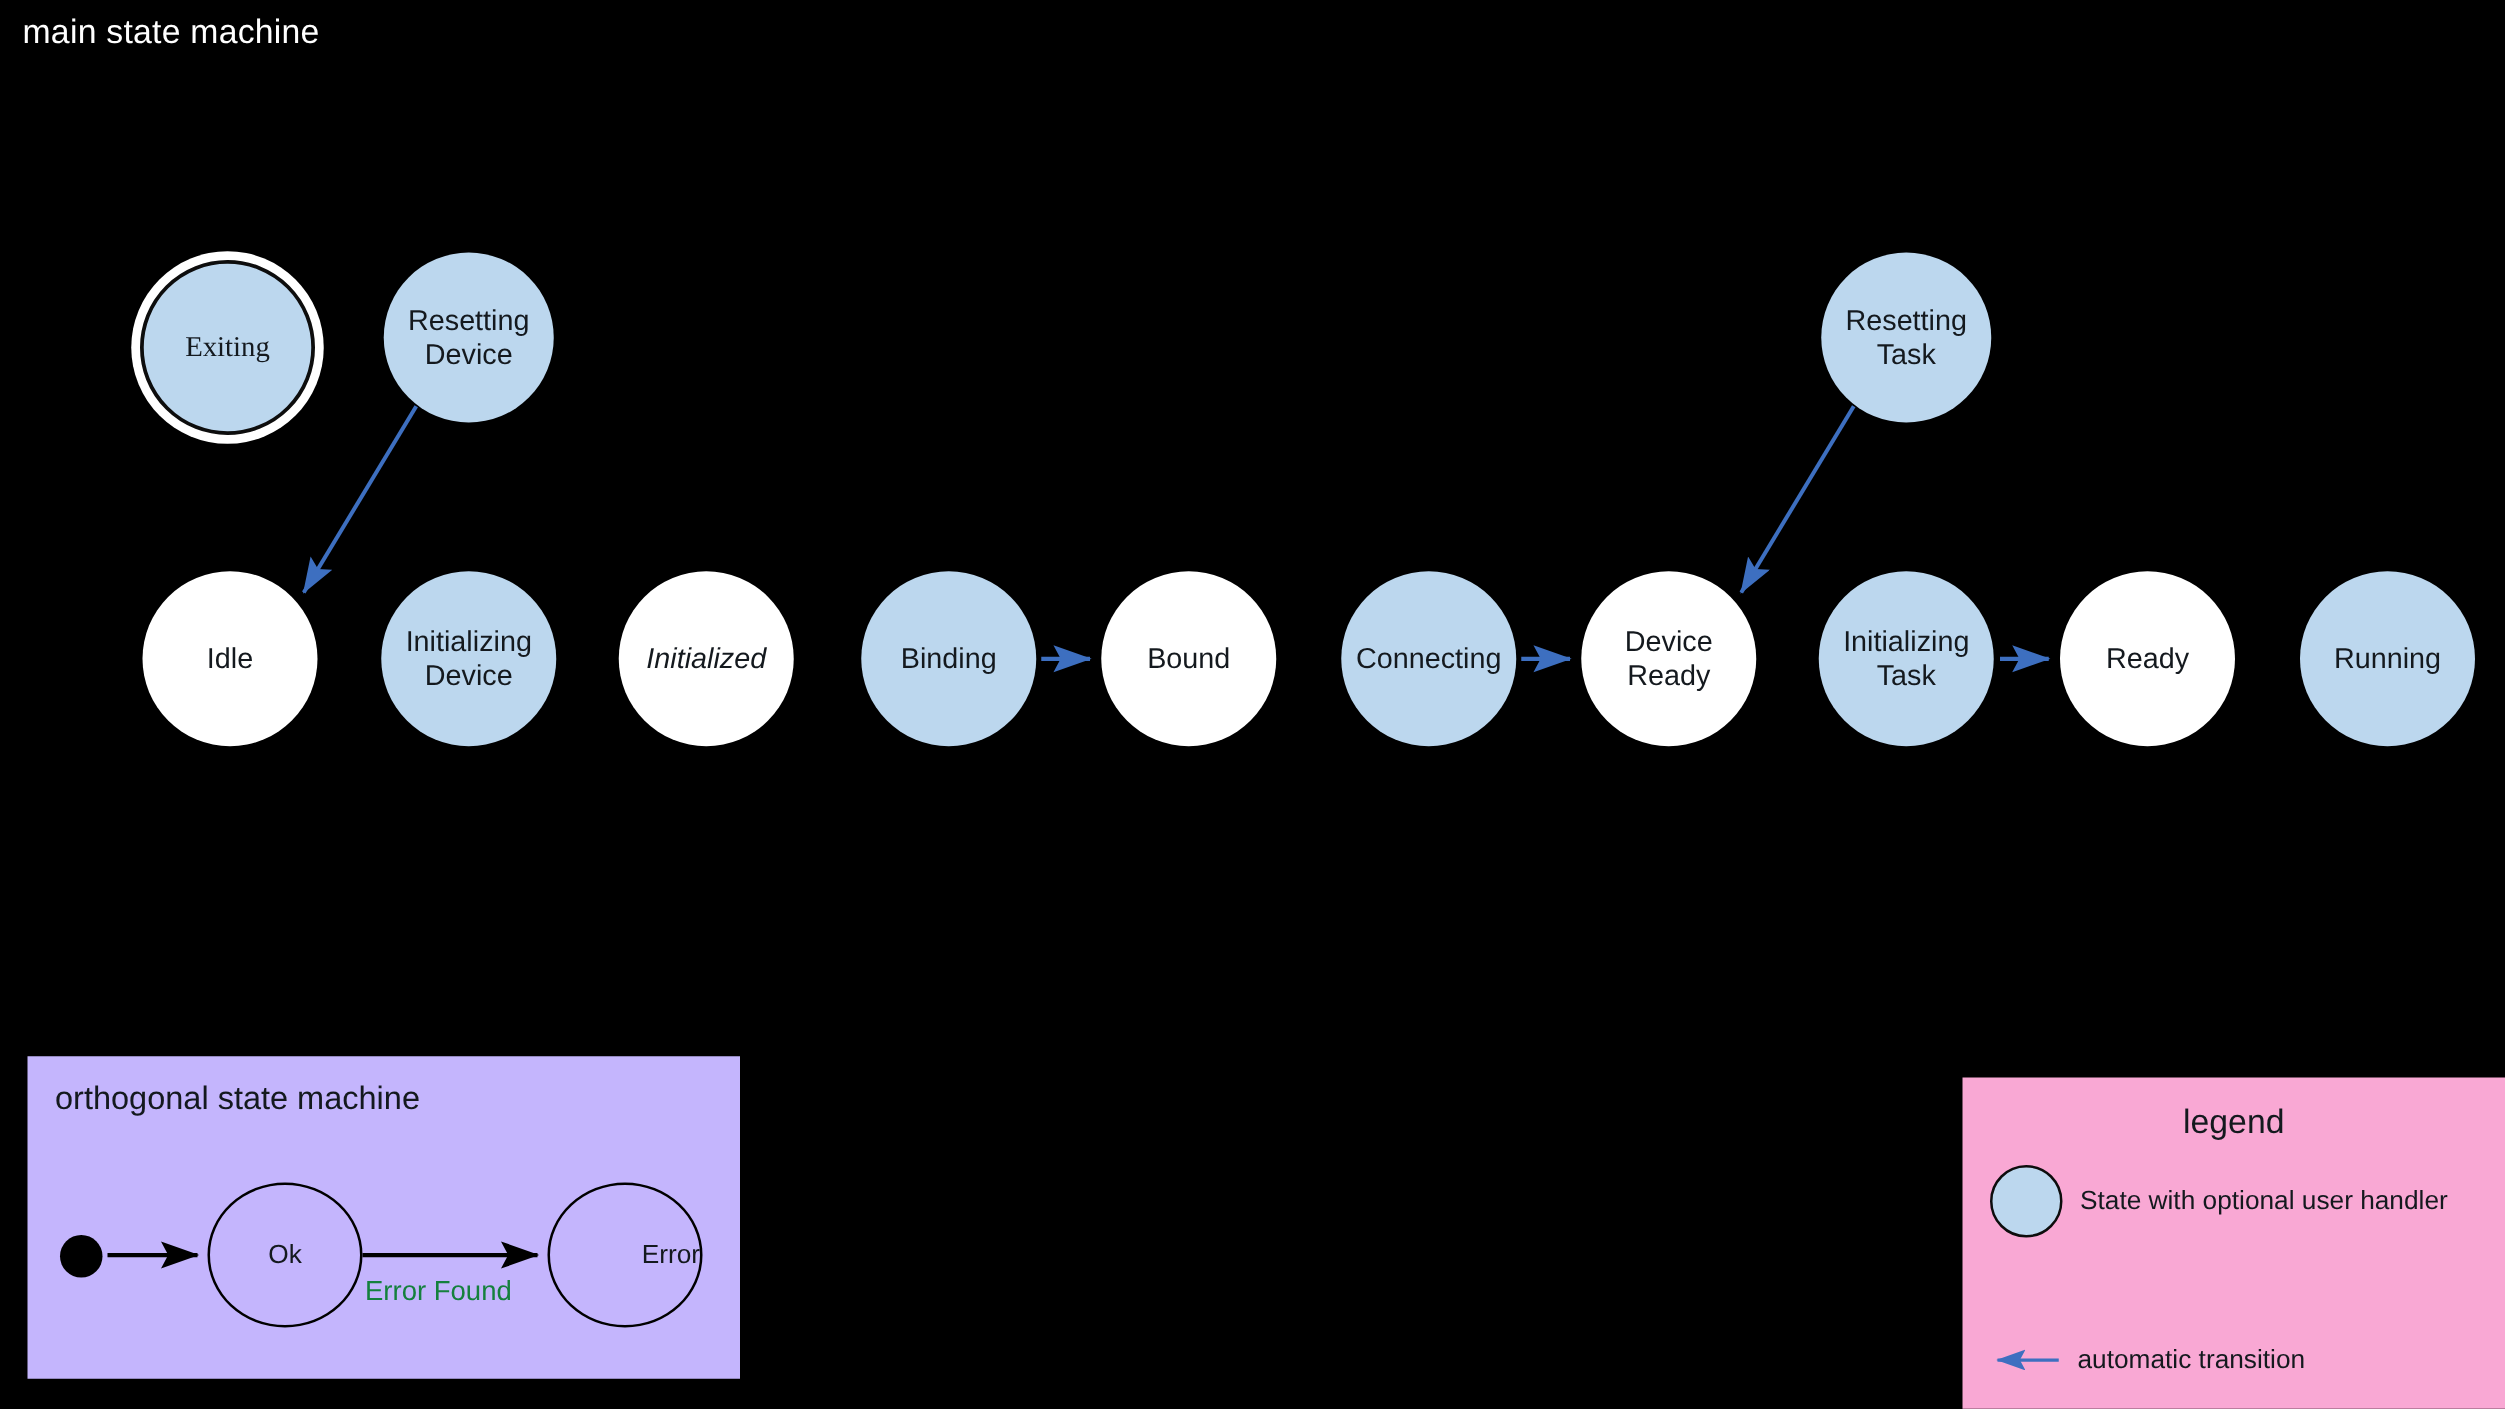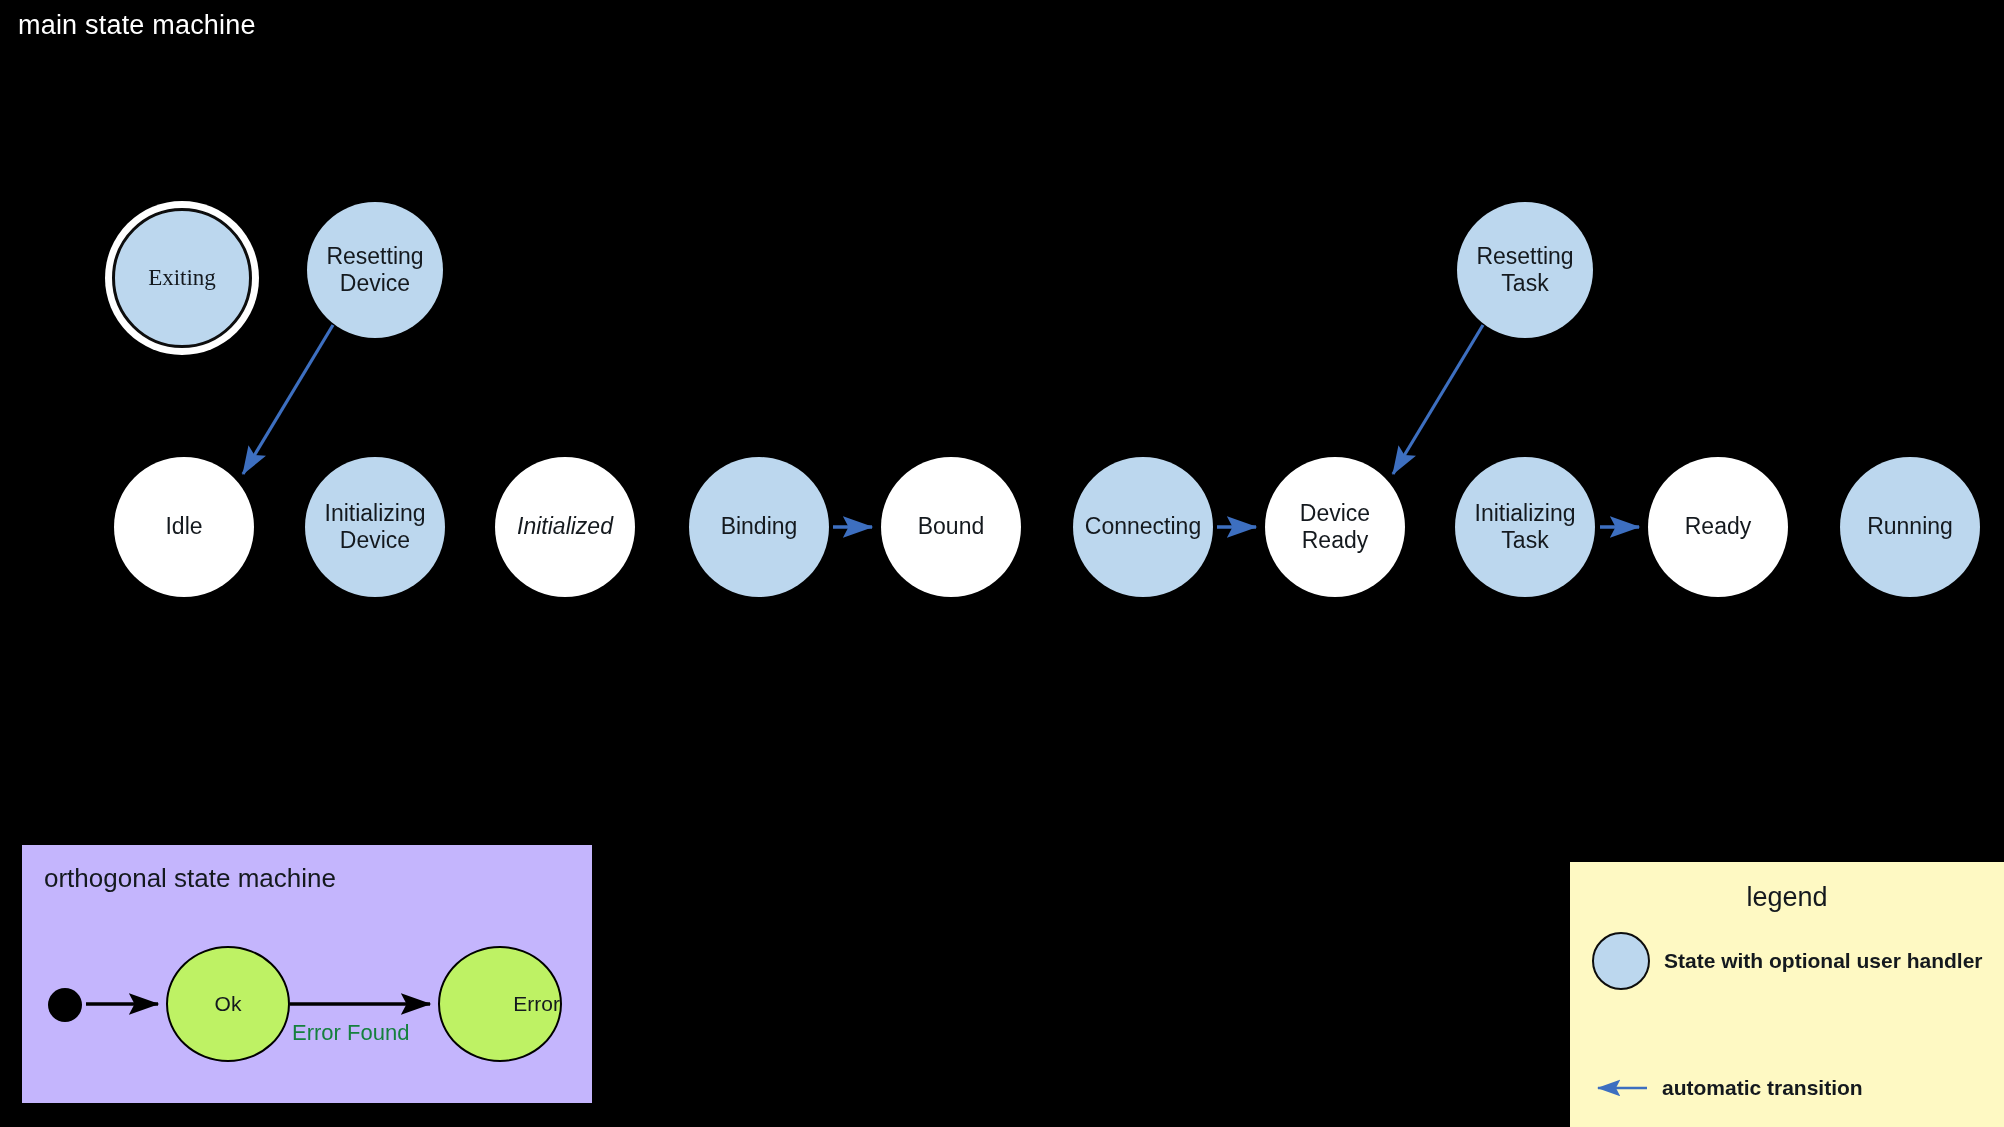--- a/index.html
+++ b/index.html
@@ -70,21 +70,21 @@
     left: 22px;
     top: 18px;
     font-size: 26px;
     color: #14191e;
     white-space: nowrap;
   }
   .ortho-node {
     position: absolute;
     border-radius: 50%;
     border: 2.5px solid #000000;
-    background: #bef264;
+    background: #c4b5fd;
     box-sizing: border-box;
     display: flex;
     align-items: center;
     justify-content: center;
     font-size: 21px;
     color: #14191e;
   }
   #ortho-start-dot {
     position: absolute;
     left: 48px;
@@ -103,21 +103,21 @@
     white-space: nowrap;
   }
 
   
   #legend-panel {
     position: absolute;
     left: 1570px;
     top: 862px;
     width: 434px;
     height: 265px;
-    background: #fef9c3;
+    background: #f9a8d4;
     box-sizing: border-box;
   }
   #legend-title {
     position: absolute;
     top: 20px;
     left: 0;
     width: 100%;
     text-align: center;
     font-size: 27px;
     color: #14191e;
@@ -136,21 +136,20 @@
     box-sizing: border-box;
     flex: 0 0 auto;
   }
   .legend-swatch-circle.handler { background: #bcd7ee; }
   .legend-swatch-circle.idling  { background: #ffffff; }
   .legend-text {
     margin-left: 14px;
     font-size: 21px;
     color: #14191e;
     white-space: nowrap;
-    font-weight: bold;
   }
   .legend-arrow-wrap {
     width: 58px;
     height: 20px;
     position: relative;
     flex: 0 0 auto;
   }
 </style>
 </head>
 <body>

